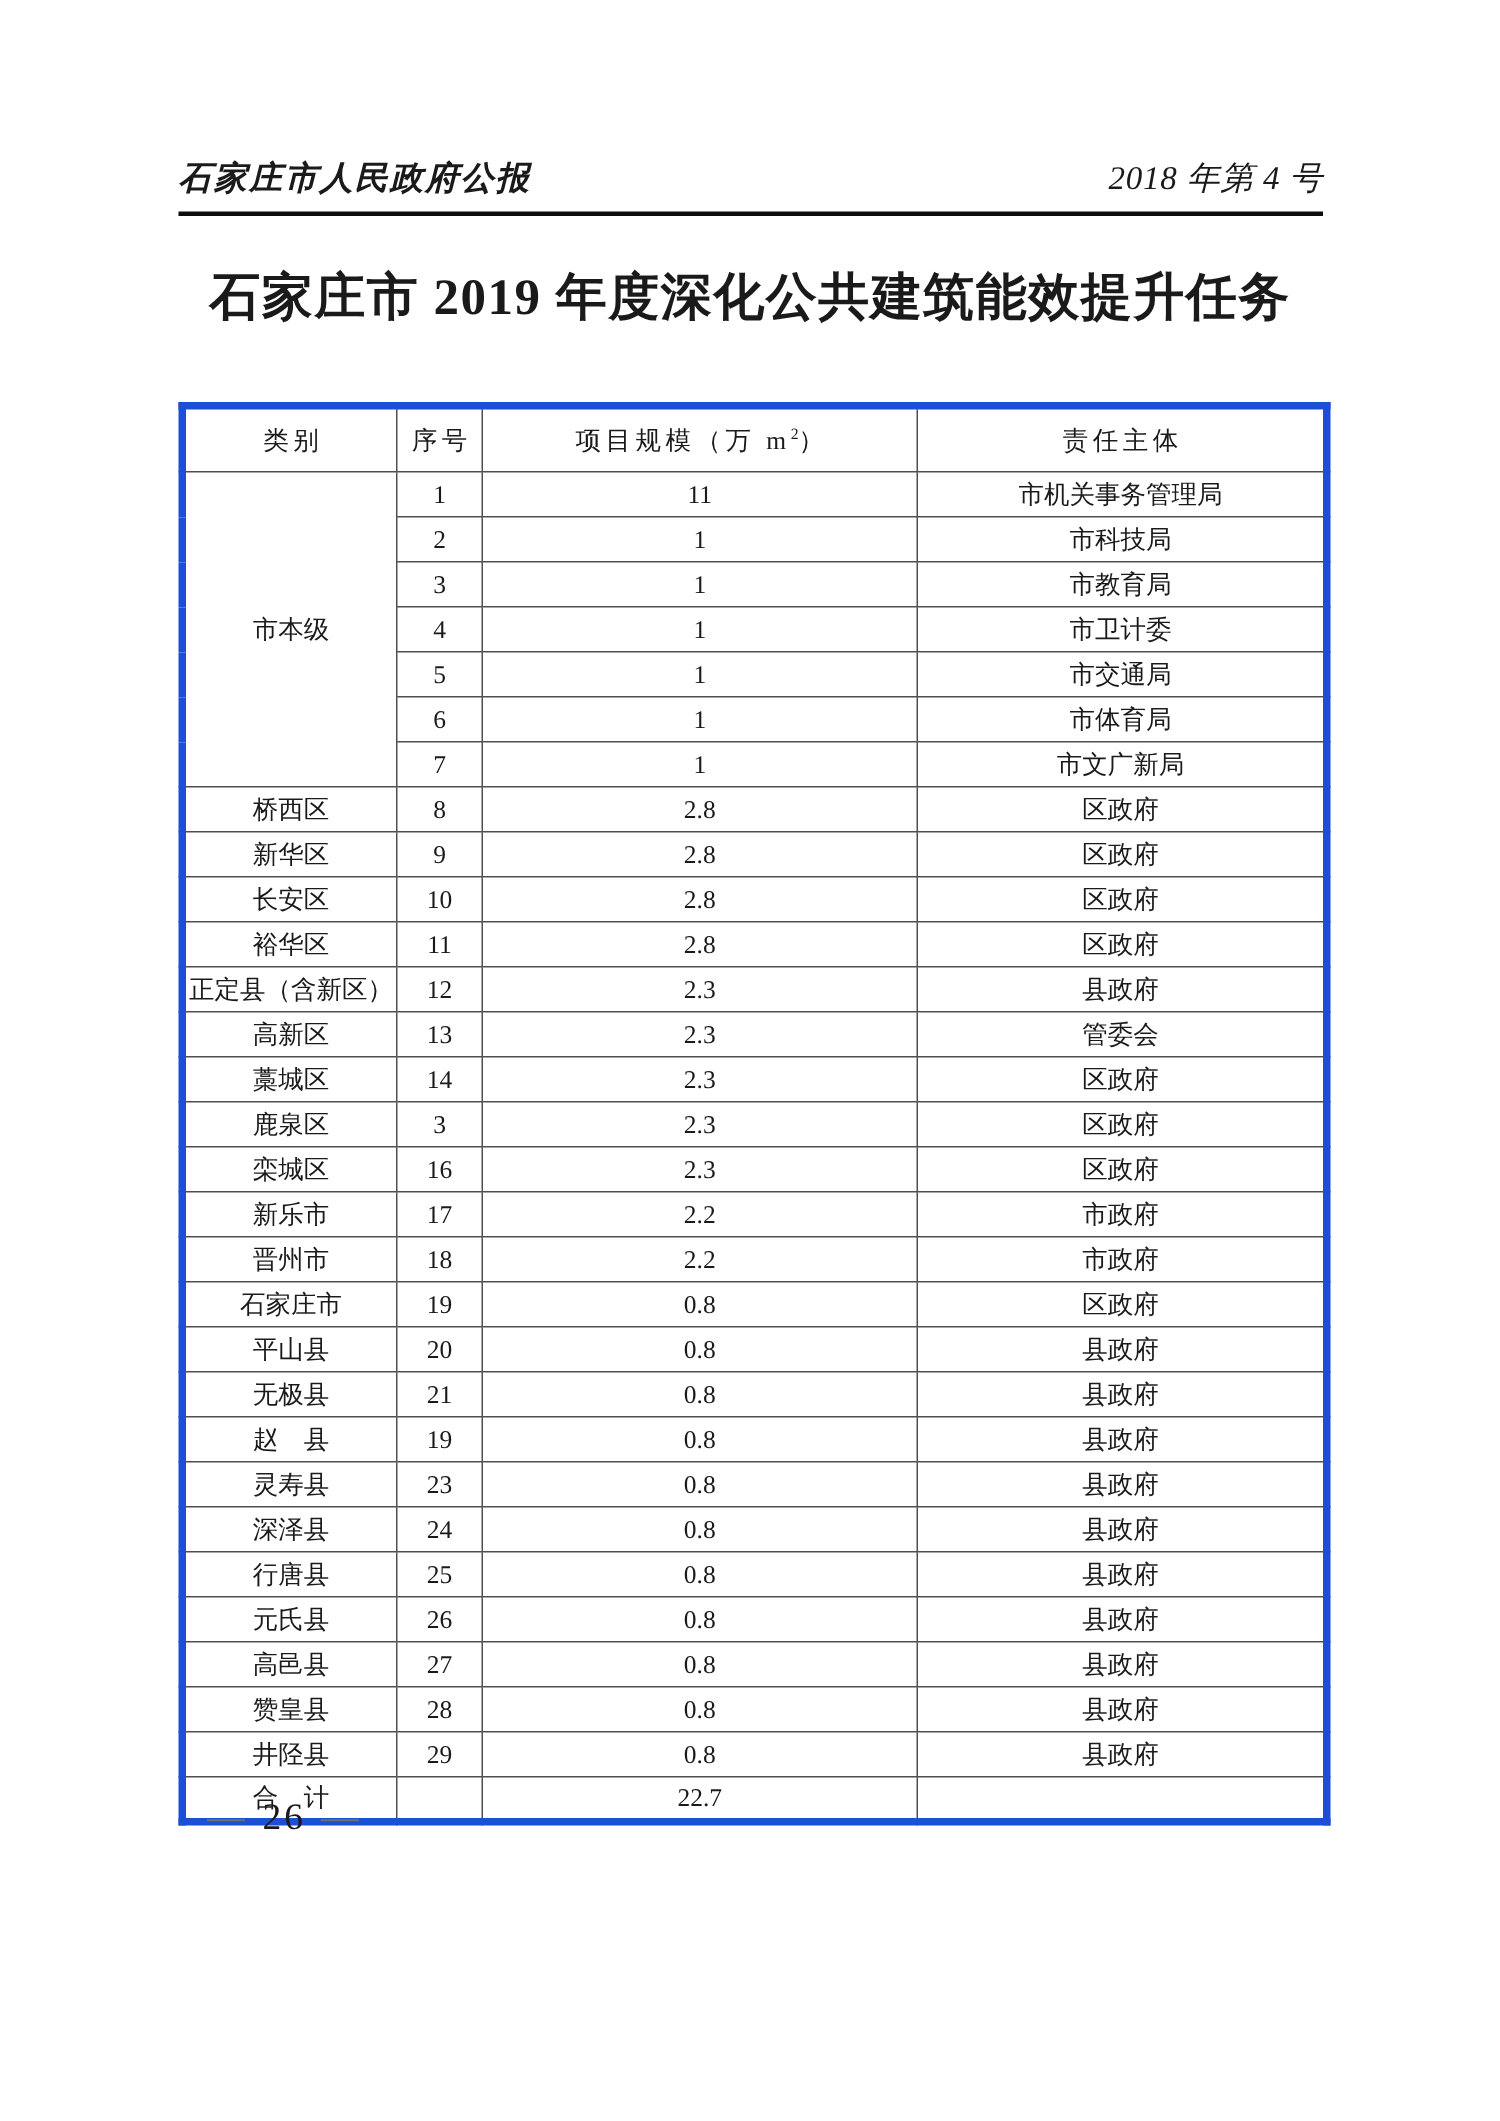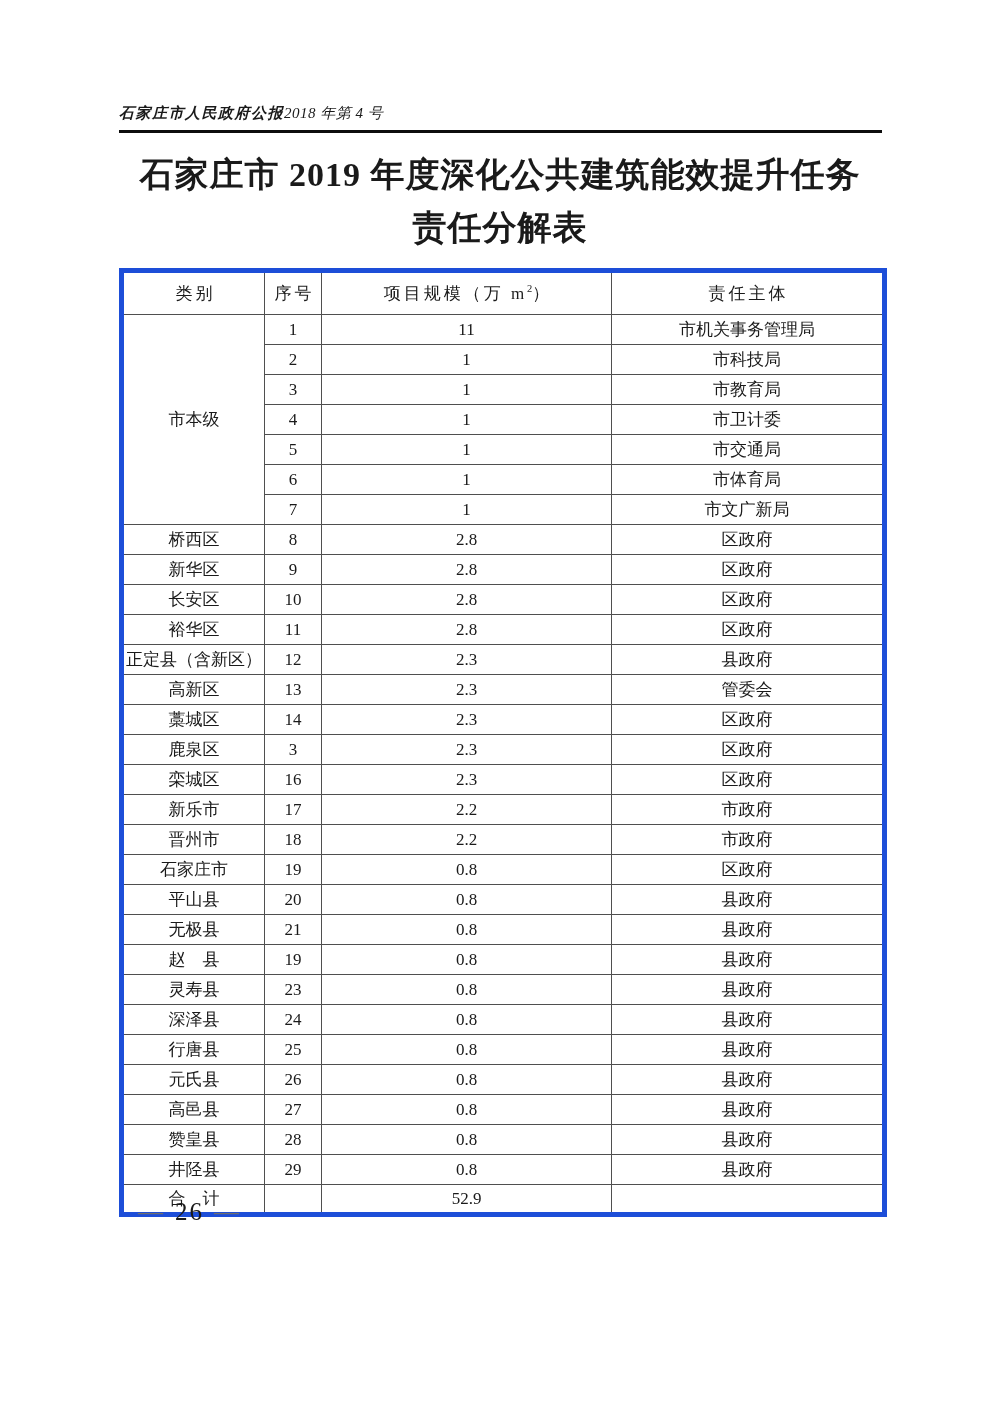--- a/index.html
+++ b/index.html
@@ -13,35 +13,36 @@
     margin: 0 auto;
     overflow: hidden;
   }
   
   .running-head {
     position: absolute;
     left: 119px;
     top: 104px;
     width: 763px;
     display: flex;
+    justify-content: space-between;
     align-items: flex-end;
-    font-size: 15px;
+    font-size: 22px;
     padding-bottom: 7px;
     border-bottom: 3px solid #0d0d0d;
   }
   .journal-name {
     font-style: italic;
     font-weight: bold;
     letter-spacing: 1.5px;
   }
   .issue-no { letter-spacing: 0.5px; font-style: italic; }
   
   .doc-title {
     position: absolute;
-    top: 148px;
+    top: 172px;
     left: 0;
     width: 1000px;
     text-align: center;
     font-weight: bold;
     font-size: 34px;
     line-height: 53px;
     letter-spacing: 1px;
   }
   
   table.main-table {
@@ -89,21 +90,20 @@
 
 <div class="page">
 
   <div class="running-head">
     <span class="journal-name">石家庄市人民政府公报</span>
     <span class="issue-no">2018 年第 4 号</span>
   </div>
 
   <div class="doc-title">
     <div>石家庄市 2019 年度深化公共建筑能效提升任务</div>
-    <div>责任分解表</div>
   </div>
 
   <table class="main-table">
     <colgroup>
       <col style="width:143px">
       <col style="width:57px">
       <col style="width:290px">
       <col style="width:273px">
     </colgroup>
     <thead>
@@ -279,21 +279,21 @@
         </tr>
         <tr>
           <td>井陉县</td>
           <td>29</td>
           <td>0.8</td>
           <td>县政府</td>
         </tr>
         <tr>
           <td>合　计</td>
           <td></td>
-          <td>52.9</td>
+          <td>22.7</td>
           <td></td>
         </tr>
       </tbody>
   </table>
 
   <div class="page-footer">
     <span class="dash">—</span><span>26</span><span class="dash">—</span>
   </div>
 
 </div>

